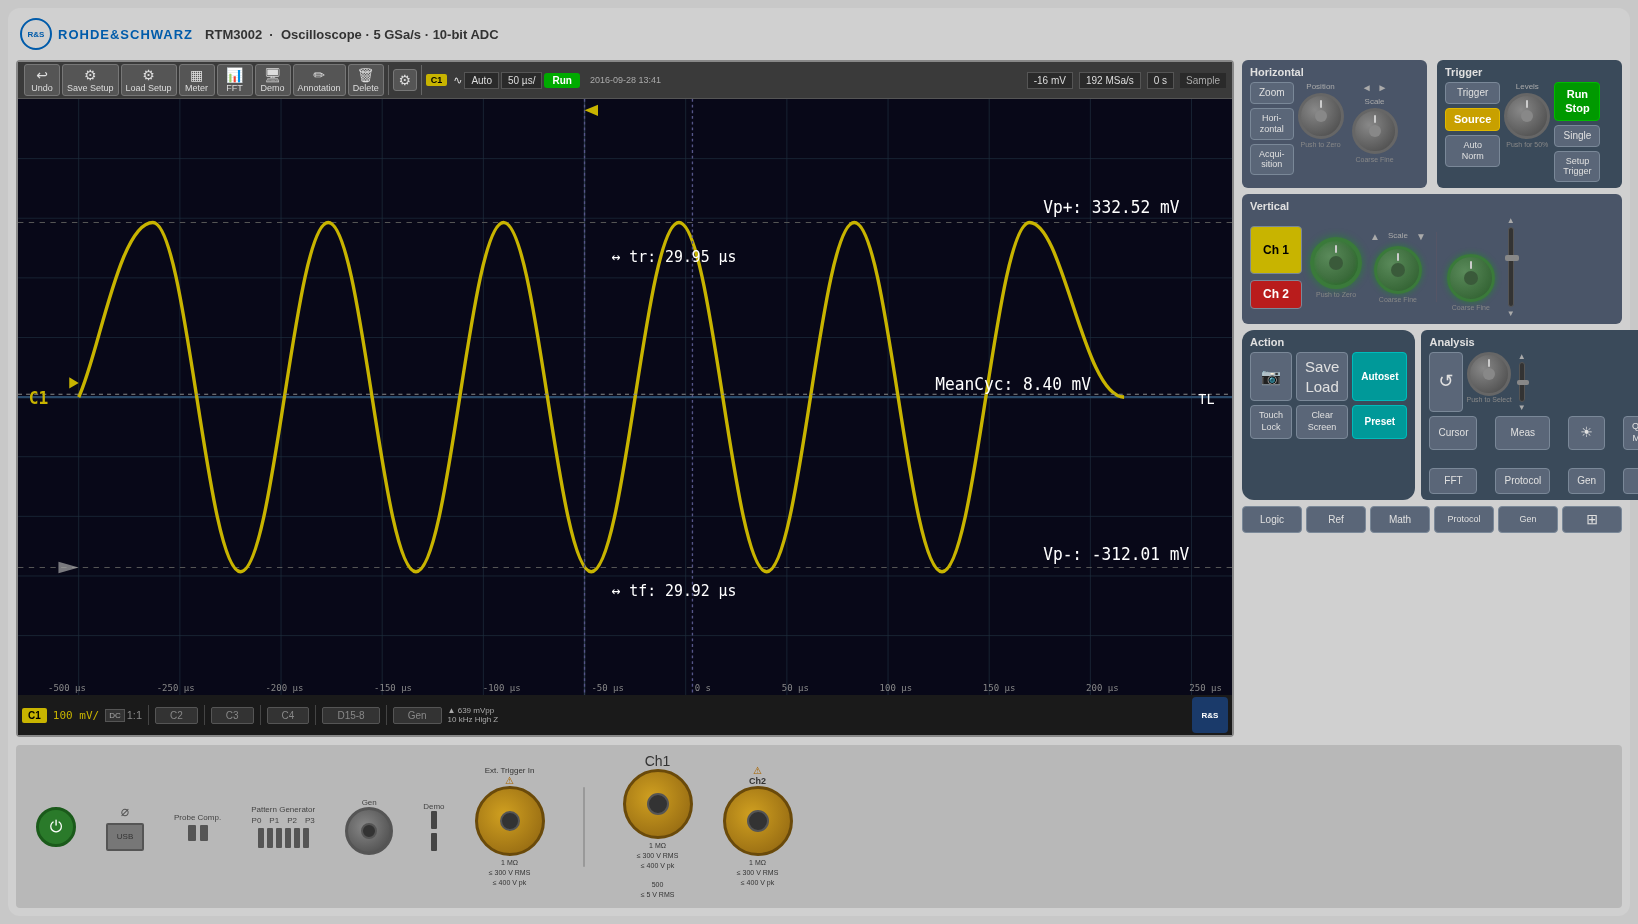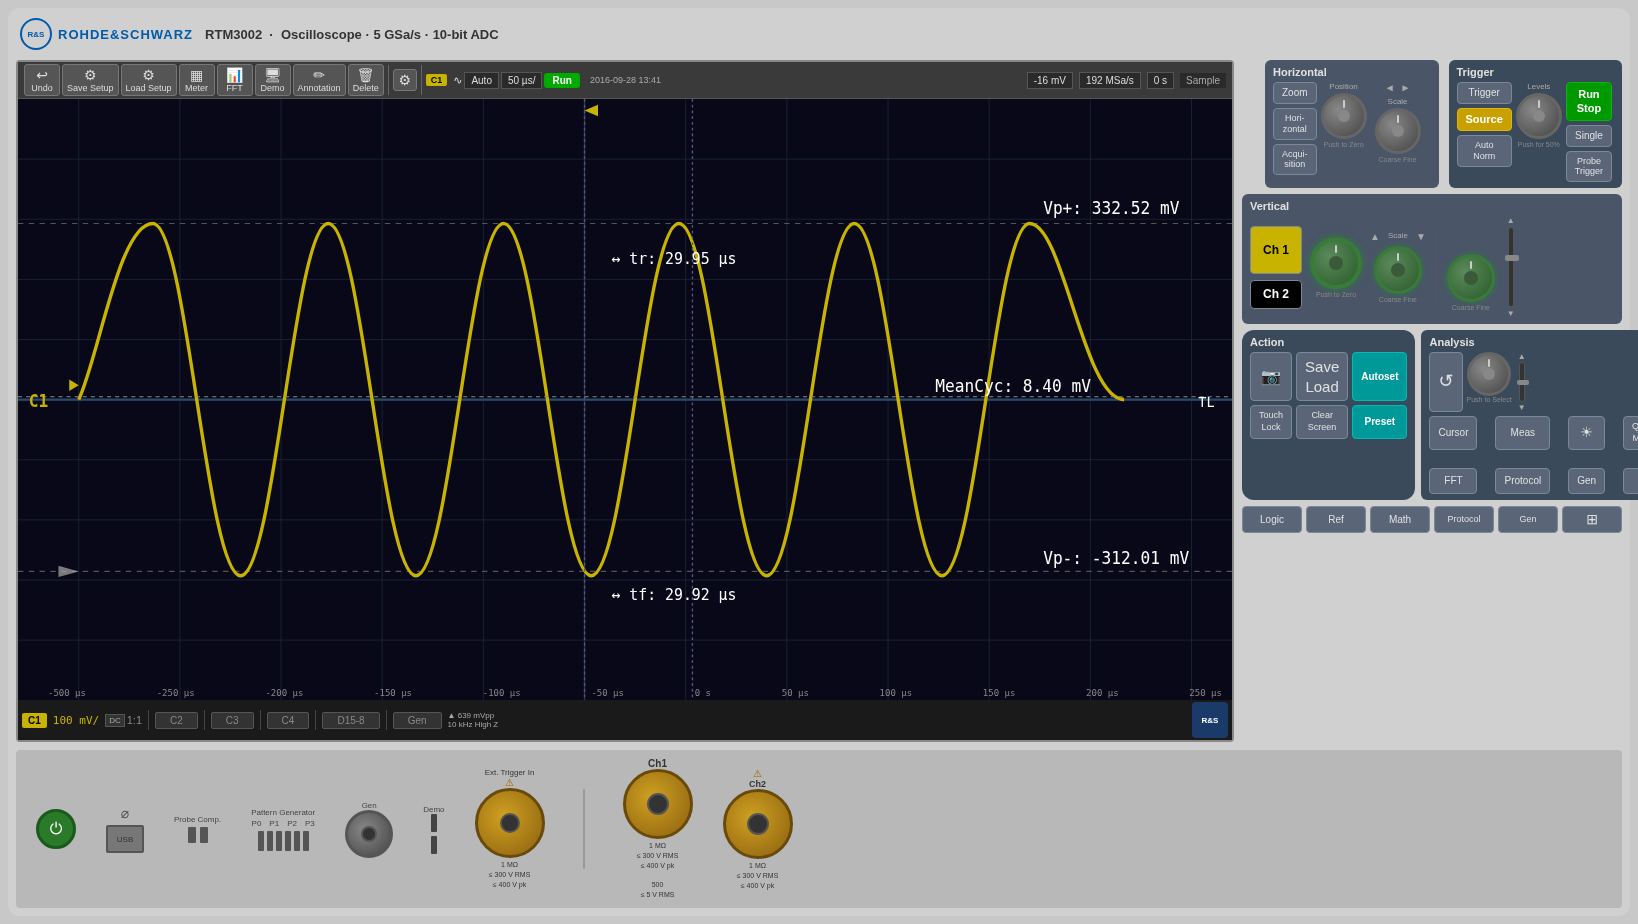--- a/index.html
+++ b/index.html
@@ -301,21 +301,21 @@
 
     .panel-btn-ch1 {
       background: #c8b400;
       color: #000;
       font-weight: bold;
       font-size: 12px;
       padding: 16px 12px;
     }
 
     .panel-btn-ch2 {
-      background: #000000;
+      background: #b91c1c;
       color: #fff;
       font-weight: bold;
       font-size: 12px;
       padding: 6px 12px;
     }
 
     
     .horiz-panel {
       background: #4a5568;
       border-radius: 6px;
@@ -352,21 +352,20 @@
     .panel-grid-2 {
       display: grid;
       grid-template-columns: 1fr 1fr;
       gap: 4px;
     }
 
     
     .right-top {
       display: flex;
       gap: 10px;
-      margin-left: 23px;
     }
 
     .right-mid {
       display: flex;
       gap: 6px;
     }
 
     
     .front-panel {
       background: #b8b8b8;
@@ -759,21 +758,21 @@
               <span style="color:#aaa; font-size:8px;">Levels</span>
               <div class="knob" style="width:46px; height:46px;">
                 <div class="knob-center" style="width:12px;height:12px;"></div>
               </div>
               <span style="color:#888; font-size:7px;">Push for 50%</span>
             </div>
             <div style="display:flex; flex-direction:column; gap:4px;">
               <button class="panel-btn panel-btn-green" style="white-space:pre-line; line-height:1.3; padding:4px 8px;">Run
 Stop</button>
               <button class="panel-btn">Single</button>
-              <button class="panel-btn" style="white-space:pre-line; font-size:9px; line-height:1.2;">Probe
+              <button class="panel-btn" style="white-space:pre-line; font-size:9px; line-height:1.2;">Setup
 Trigger</button>
             </div>
           </div>
         </div>
       </div>
 
       <div class="vert-panel">
         <div class="ctrl-panel-title">Vertical</div>
         <div style="display:flex; gap:8px; align-items:center;">
           <div style="display:flex; flex-direction:column; gap:6px;">
@@ -944,21 +943,21 @@
         <div class="bnc-center" style="width:20px; height:20px;"></div>
       </div>
       <div style="font-size:7px; color:#333; text-align:center; margin-top:2px; line-height:1.4;">
         1 MΩ<br>≤ 300 V RMS<br>≤ 400 V pk
       </div>
     </div>
 
     <div style="width:2px; height:80px; background:#999; border-radius:1px; margin:0 8px;"></div>
 
     <div class="connector-group">
-      <span style="font-size:10px; color:#333; font-weight:bold;">Ch1</span>
+      <span style="font-size:14px; color:#333; font-weight:normal;">Ch1</span>
       <div class="bnc-connector bnc-large">
         <div class="bnc-center" style="width:22px; height:22px;"></div>
       </div>
       <div style="font-size:7px; color:#333; text-align:center; margin-top:2px; line-height:1.4;">
         1 MΩ<br>≤ 300 V RMS<br>≤ 400 V pk<br><br>500<br>≤ 5 V RMS
       </div>
     </div>
 
     <div class="connector-group">
       <span class="warning-icon">⚠</span>

